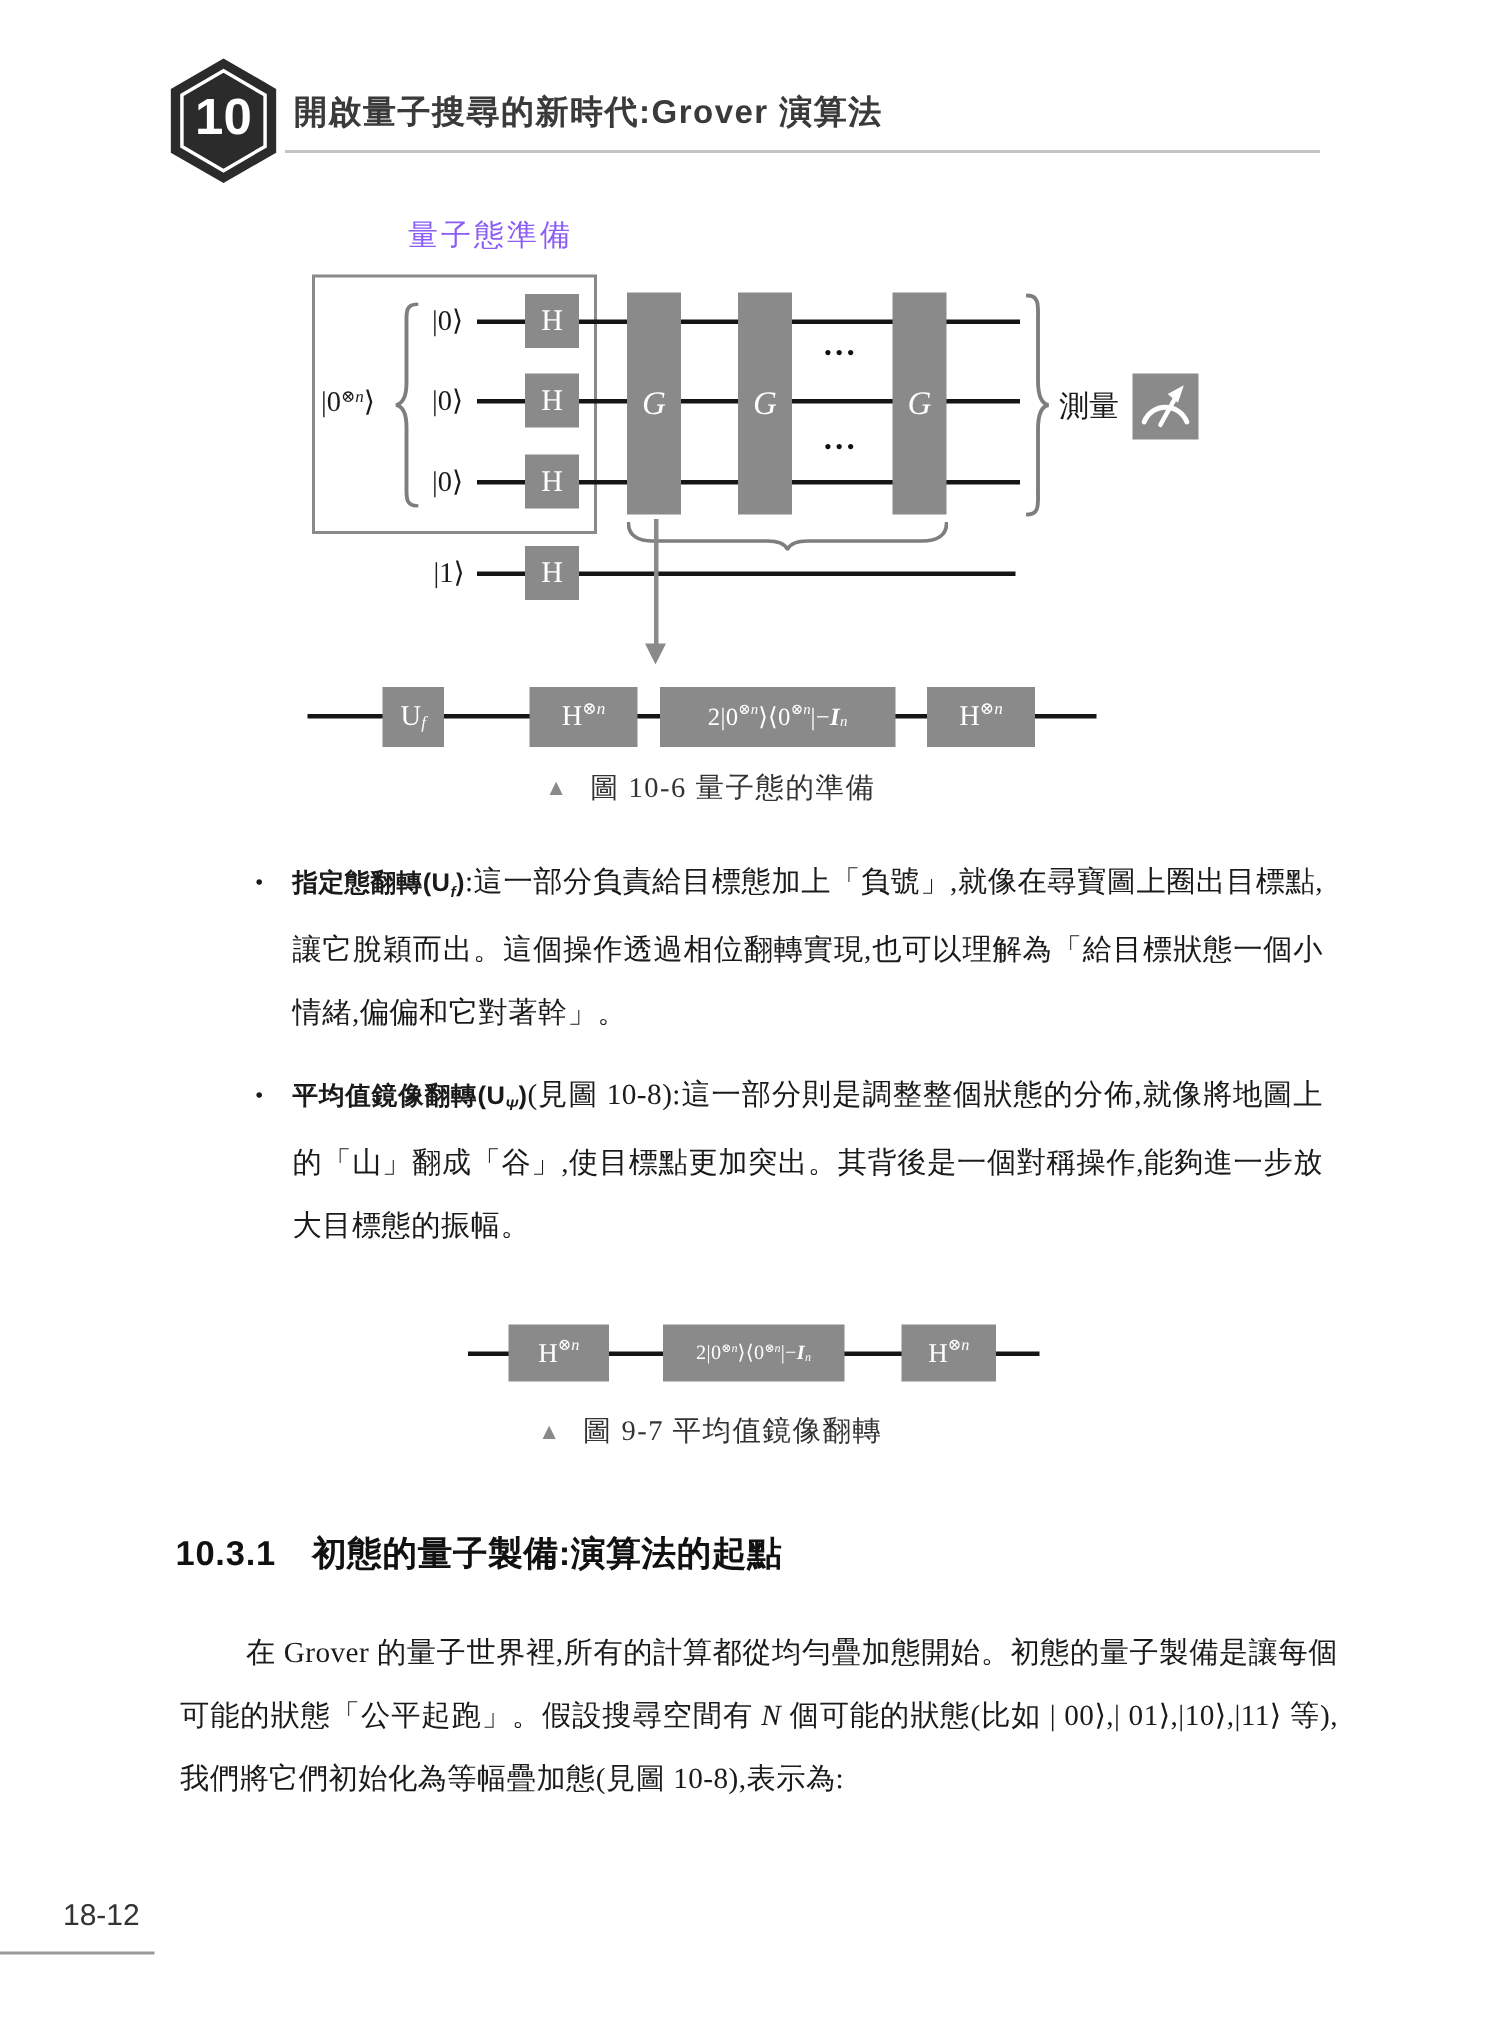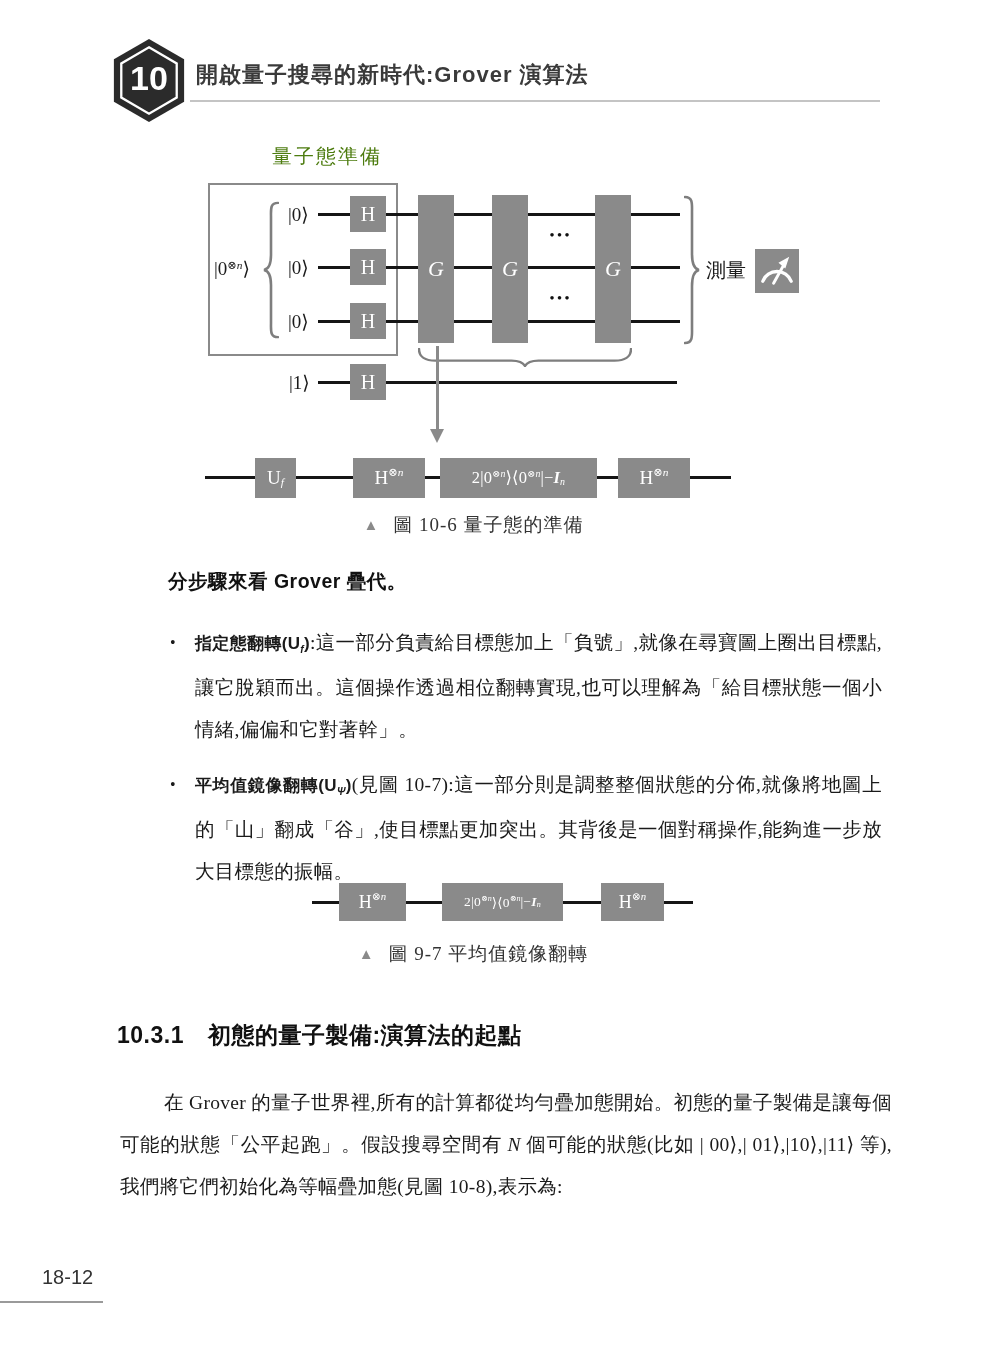--- a/index.html
+++ b/index.html
@@ -64,21 +64,21 @@
   <div class="abs badge-wrap">
     <svg width="78" height="85" viewBox="0 0 82 92">
       <polygon points="41,1 79,23 79,69 41,91 3,69 3,23" fill="#2b2b2b"></polygon>
       <polygon points="41,10 71,27.5 71,64.5 41,82 11,64.5 11,27.5" fill="none" stroke="#ffffff" stroke-width="2.5"></polygon>
     </svg>
     <span class="badge-num sans">10</span>
   </div>
   <div class="abs chapter-title sans">開啟量子搜尋的新時代:Grover 演算法</div>
   <div class="abs header-rule"></div>
 
-  <div class="abs serif" style="left:272px;top:143px;font-size:20px;color:#4d7c0f;letter-spacing:2px;">量子態準備</div>
+  <div class="abs serif" style="left:272px;top:143px;font-size:20px;color:#8b5cf6;letter-spacing:2px;">量子態準備</div>
 
   <div class="abs prep-box"></div>
 
   <div class="abs ket" style="left:214px;top:257px;"><span>|0</span><span class="supr">⊗n</span><span>⟩</span></div>
 
   <svg class="brace" style="left:263px;top:201px;" width="16" height="138" viewBox="0 0 16 148" preserveAspectRatio="none">
     <path d="M15,2 C7,2 8,9 8,17 L8,58 C8,68 6,73 1,74 C6,75 8,80 8,90 L8,131 C8,139 7,146 15,146" fill="none" stroke="#7e7e7e" stroke-width="2.6" stroke-linecap="round"></path>
   </svg>
 
   <div class="wire" style="left:318px;top:213px;width:362px;"></div>
@@ -142,28 +142,27 @@
       <span class="subr">n</span>
     </div>
   <div class="gate" style="left:618px;top:458px;width:72px;height:40px;font-size:19px;">
       <span>H</span>
       <span class="supr">⊗n</span>
     </div>
 
   <div class="fig-caption" style="top:512px;"><span class="tri">▲</span><span>圖 10-6  量子態的準備</span></div>
 
   <div class="abs text-block">
-    <p class="lead sans">分步驟來看 Grover 疊代。</p>
 
     <div class="bullet">
       <span class="mark">•</span><span class="bhead"><span>指定態翻轉(U</span><span class="subr">f</span><span>)</span></span><span>:</span><span>這一部分負責給目標態加上「負號」,就像在尋寶圖上圈出目標點,讓它脫穎而出。這個操作透過相位翻轉實現,也可以理解為「給目標狀態一個小情緒,偏偏和它對著幹」。</span>
     </div>
 
     <div class="bullet">
-      <span class="mark">•</span><span class="bhead"><span>平均值鏡像翻轉(U</span><span class="subr">Ψ</span><span>)</span></span><span>(見圖 10-7):</span><span>這一部分則是調整整個狀態的分佈,就像將地圖上的「山」翻成「谷」,使目標點更加突出。其背後是一個對稱操作,能夠進一步放大目標態的振幅。</span>
+      <span class="mark">•</span><span class="bhead"><span>平均值鏡像翻轉(U</span><span class="subr">Ψ</span><span>)</span></span><span>(見圖 10-8):</span><span>這一部分則是調整整個狀態的分佈,就像將地圖上的「山」翻成「谷」,使目標點更加突出。其背後是一個對稱操作,能夠進一步放大目標態的振幅。</span>
     </div>
   </div>
 
   <div class="wire" style="left:312px;top:901px;width:381px;"></div>
   <div class="gate" style="left:339px;top:883px;width:67px;height:38px;font-size:18px;">
       <span>H</span>
       <span class="supr">⊗n</span>
     </div>
   <div class="gate mirror-label" style="left:442px;top:883px;width:121px;height:38px;font-size:13.5px;">
       <span>2|0</span>

